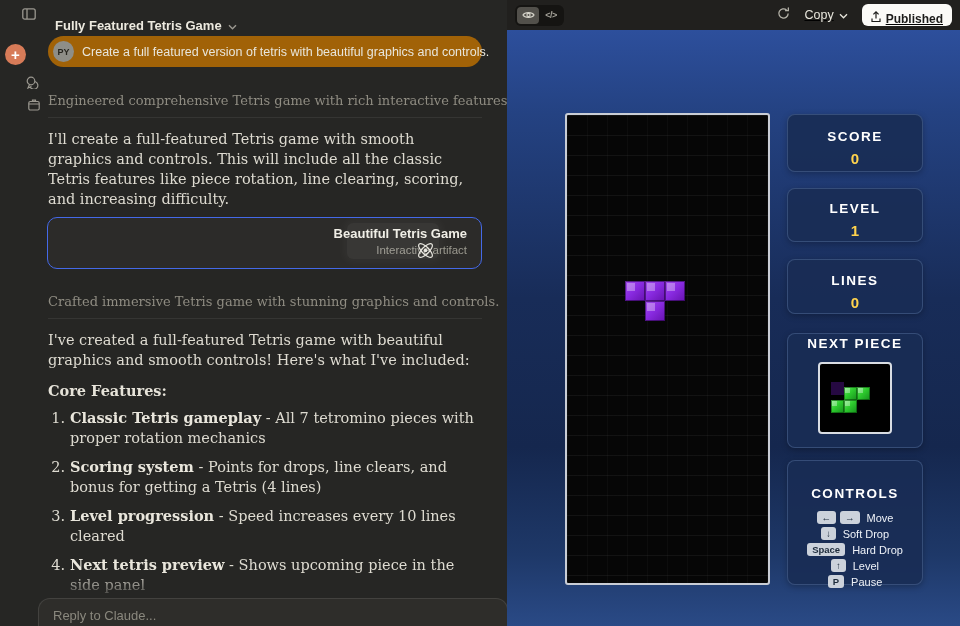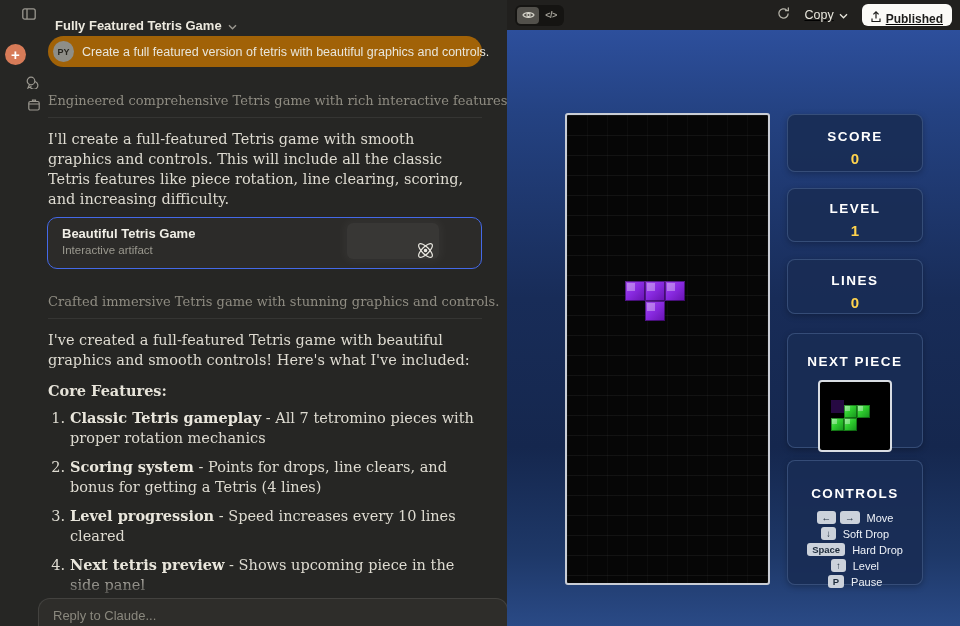--- a/index.html
+++ b/index.html
@@ -29,21 +29,21 @@
 
   .thought-row { display:flex; align-items:center; gap:8px; margin-top:26px; padding-bottom:9px;
     border-bottom:1px solid rgba(255,255,255,0.07); cursor:pointer; }
   .thought-row.second { margin-top:25px; }
   .thought-summary { color:#8f8c82; font-family:"DejaVu Serif",serif; font-size:13px; white-space:nowrap; }
   .thought-line { flex:1; height:1px; background:rgba(255,255,255,0.08); }
 
   .para { margin-top:11px; color:#dedbd1; font-family:"DejaVu Serif",serif; font-size:14.5px; line-height:20px; }
 
   .artifact-card { position:relative; margin-top:8px; margin-left:-1px; width:435px; height:52px;
-    background:#2c2b29; border:1.5px solid #4469e8; border-radius:10px; padding:8px 14px; cursor:pointer; overflow:hidden; }
+    background:#2c2b29; border:1.5px solid #4469e8; border-radius:10px; padding:8px 14px; cursor:pointer; overflow:hidden;text-align:right; }
   .card-title { color:#f0eee6; font-size:13px; font-weight:bold; }
   .card-sub { color:#9b998f; font-size:11.5px; margin-top:3px; }
   .card-ghost { position:absolute; right:42px; top:5px; width:92px; height:36px; border-radius:6px;
     background:rgba(255,255,255,0.06); box-shadow:0 0 8px 4px rgba(255,255,255,0.03); }
   .card-atom { position:absolute; right:45px; top:22px; color:#e8e6df; }
 
   .list-heading { margin-top:12px; color:#e6e3d9; font-family:"DejaVu Serif",serif; font-size:14.5px; font-weight:bold; }
   .olist { margin-top:9px; }
   .olist-item { display:flex; margin-bottom:9px; color:#dedbd1; font-family:"DejaVu Serif",serif;
     font-size:14.5px; line-height:20px; }
@@ -92,21 +92,21 @@
   .side-panel { position:absolute; left:280px; width:136px; background:rgba(25,45,85,0.92);
     border:1px solid rgba(130,160,210,0.28); border-radius:8px; text-align:center;
     box-shadow:0 2px 6px rgba(0,0,0,0.25); }
   .panel-label { color:#ffffff; font-size:13.5px; font-weight:bold; letter-spacing:1.5px; }
   .panel-value { color:#ffd34d; font-size:15px; font-weight:bold; margin-top:6px; }
 
   #score-panel { top:84px; height:58px; padding-top:14px; }
   #level-panel { top:158px; height:54px; padding-top:12px; }
   #lines-panel { top:229px; height:55px; padding-top:13px; }
 
-  #next-panel { top:303px; height:115px; padding-top:20px; }
+  #next-panel { top:303px; height:115px; padding-top:2px; }
   .next-canvas { position:relative; margin:11px auto 0; width:74px; height:72px; background:#000;
     border:2px solid #d9dde3; border-radius:4px; overflow:hidden; }
   .nblock { position:absolute; width:13px; height:13px;
     background:linear-gradient(135deg, #6ee96e 0%, #2ecc2e 45%, #168f1d 100%);
     box-shadow:inset 0 0 0 1px rgba(0,40,0,0.45); }
   .nblock::after { content:""; position:absolute; left:1px; top:1px; width:5px; height:5px;
     background:rgba(255,255,255,0.35); }
   .nblock.ghost { background:#2d0a4e; box-shadow:none; opacity:0.85; }
   .nblock.ghost::after { display:none; }
 

